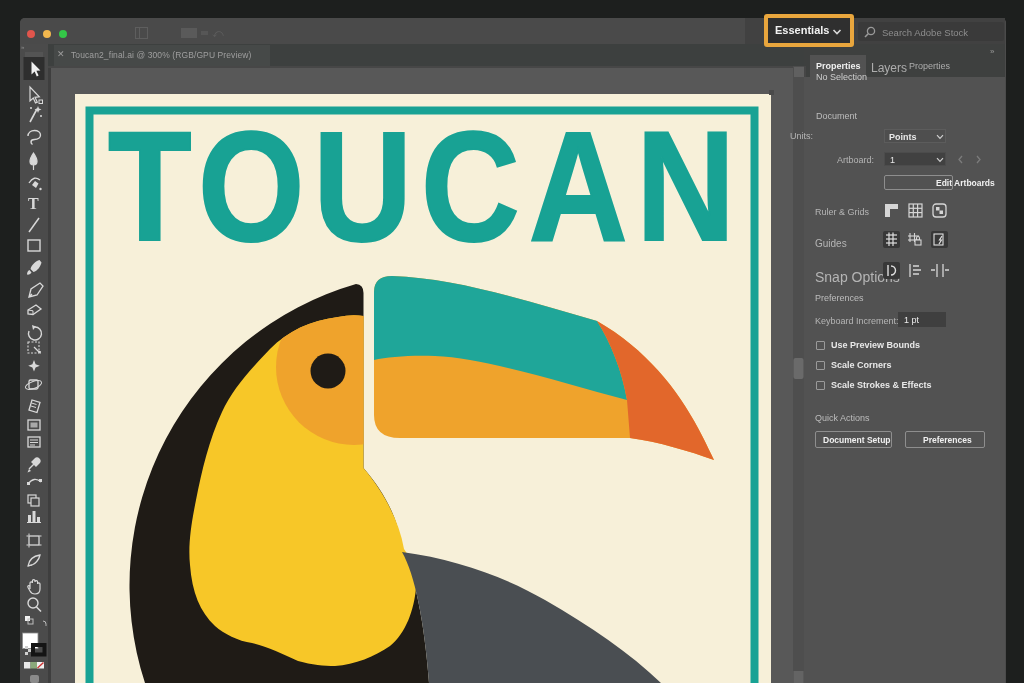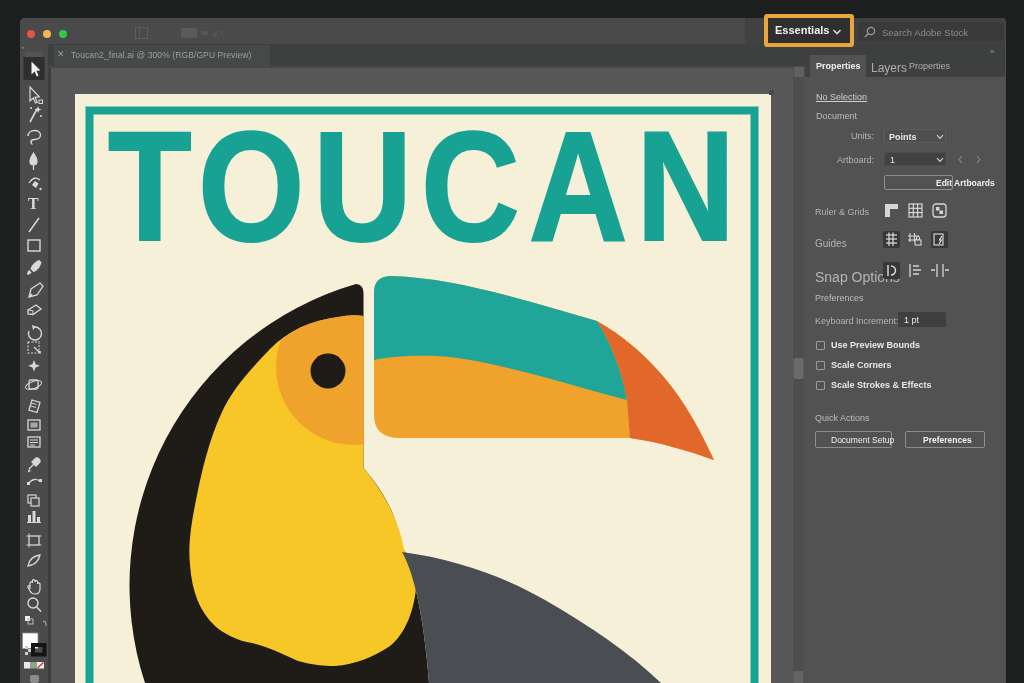--- a/index.html
+++ b/index.html
@@ -174,24 +174,24 @@
   <div class="abs" style="left:804px; top:44px; width:201px; height:639px; background:#3e403f;"></div>
   <div class="abs" style="left:804px; top:66px; width:2px; height:617px; background:#464646;"></div>
   <div class="abs" style="left:804px; top:77px; width:201px; height:606px; background:#525252;"></div>
   <div class="abs" style="left:990px; top:47px; color:#9a9a9a; font-size:8px;">»</div>
 
   <div class="abs" style="left:810px; top:55px; width:56px; height:22px; background:#525252;"></div>
   <div class="abs" style="left:816px; top:61px; color:#f0f0f0; font-size:9px; font-weight:bold;">Properties</div>
   <div class="abs" style="left:871px; top:61px; color:#adadad; font-size:12px;">Layers</div>
   <div class="abs" style="left:909px; top:61px; color:#adadad; font-size:9px;">Properties</div>
 
-  <div class="abs" style="left:816px; top:92px; color:#cfcfcf; font-size:9px;text-decoration:underline;">No Selection</div>
+  <div class="abs" style="left:816px; top:72px; color:#cfcfcf; font-size:9px;">No Selection</div>
   <div class="abs" style="left:816px; top:111px; color:#bdbdbd; font-size:9px;">Document</div>
 
-  <div class="abs" style="left:790px; top:131px; width:84px; text-align:right; color:#b5b5b5; font-size:9px;">Units:</div>
+  <div class="abs" style="left:790px; top:131px; width:84px; color:#b5b5b5; font-size:9px;">Units:</div>
   <div class="abs" style="left:884px; top:129px; width:62px; height:14px; background:#4e4e4e; border:1px solid #5c5c5c;"></div>
   <div class="abs" style="left:889px; top:132px; color:#e8e8e8; font-size:9px; font-weight:bold;">Points</div>
   <svg class="abs" style="left:936px; top:134px;" width="8" height="6" viewBox="0 0 8 6">
       <path d="M1,1.2 L4,4.4 L7,1.2" fill="none" stroke="#cfcfcf" stroke-width="1.2"></path>
     </svg>
 
   <div class="abs" style="left:790px; top:155px; width:84px; text-align:right; color:#b5b5b5; font-size:9px;">Artboard:</div>
   <div class="abs" style="left:884px; top:152px; width:62px; height:14px; background:#414141; border:1px solid #4c4c4c;"></div>
   <div class="abs" style="left:890px; top:155px; color:#e8e8e8; font-size:9px;">1</div>
   <svg class="abs" style="left:936px; top:157px;" width="8" height="6" viewBox="0 0 8 6">
@@ -219,21 +219,21 @@
 
   <div class="abs" style="left:816px; top:341px; width:9px; height:9px; border:1px solid #9a9a9a; border-radius:1px;"></div>
   <div class="abs" style="left:831px; top:340px; color:#e8e8e8; font-size:9px; font-weight:bold;">Use Preview Bounds</div>
   <div class="abs" style="left:816px; top:361px; width:9px; height:9px; border:1px solid #9a9a9a; border-radius:1px;"></div>
   <div class="abs" style="left:831px; top:360px; color:#e8e8e8; font-size:9px; font-weight:bold;">Scale Corners</div>
   <div class="abs" style="left:816px; top:381px; width:9px; height:9px; border:1px solid #9a9a9a; border-radius:1px;"></div>
   <div class="abs" style="left:831px; top:380px; color:#e8e8e8; font-size:9px; font-weight:bold;">Scale Strokes &amp; Effects</div>
 
   <div class="abs" style="left:815px; top:413px; color:#bdbdbd; font-size:9px;">Quick Actions</div>
   <div class="abs" style="left:815px; top:431px; width:77px; height:17px; border:1px solid #8e8e8e; border-radius:2px;"></div>
-  <div class="abs" style="left:823px; top:435px; color:#f0f0f0; font-size:8.5px; font-weight:normal;margin-left:8px;">Document Setup</div>
+  <div class="abs" style="left:823px; top:435px; color:#f0f0f0; font-size:8.5px; font-weight:bold;">Document Setup</div>
   <div class="abs" style="left:905px; top:431px; width:80px; height:17px; border:1px solid #8e8e8e; border-radius:2px;"></div>
   <div class="abs" style="left:923px; top:435px; color:#f0f0f0; font-size:8.5px; font-weight:bold;">Preferences</div>
 
   <svg class="abs" style="left:883px; top:202px;" width="100" height="80" viewBox="0 0 100 80">
 
     <path d="M2,2 L15,2 L15,7 L7,7 L7,15 L2,15 Z" fill="#d6d6d6"></path>
     <g stroke="#d6d6d6" stroke-width="1.2" fill="none">
       <rect x="26" y="2" width="13" height="13"></rect>
       <line x1="30.3" y1="2" x2="30.3" y2="15"></line>
         <line x1="34.6" y1="2" x2="34.6" y2="15"></line>

